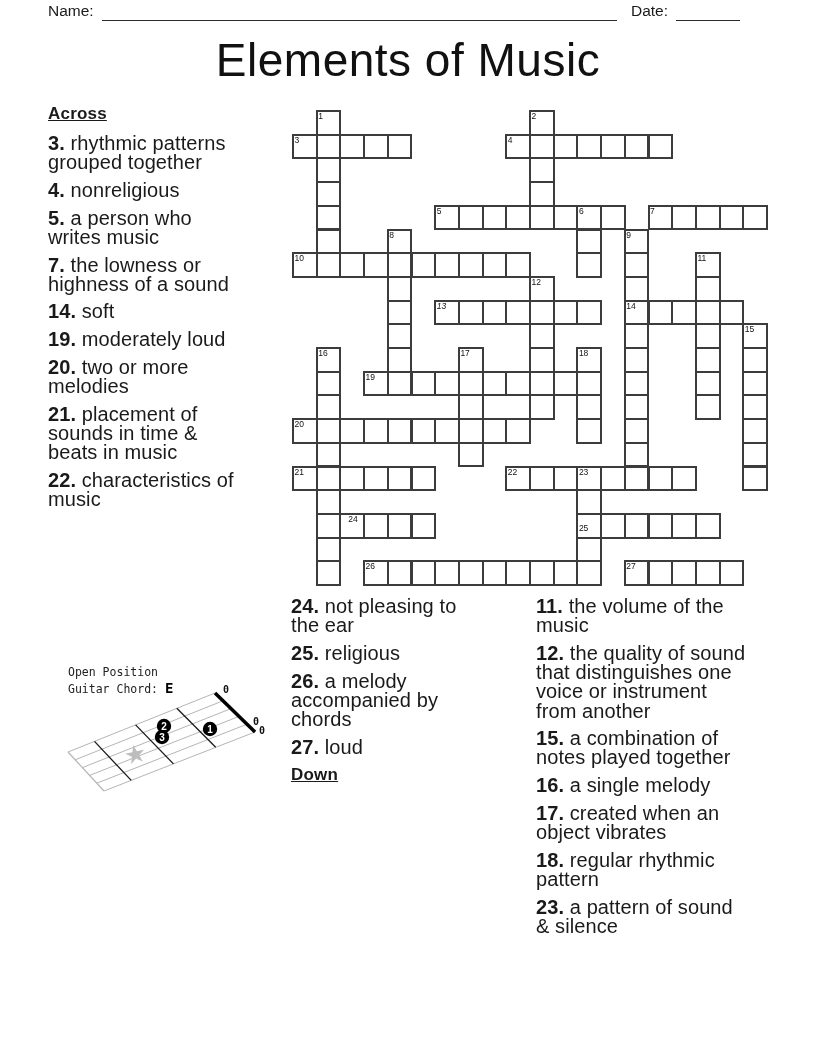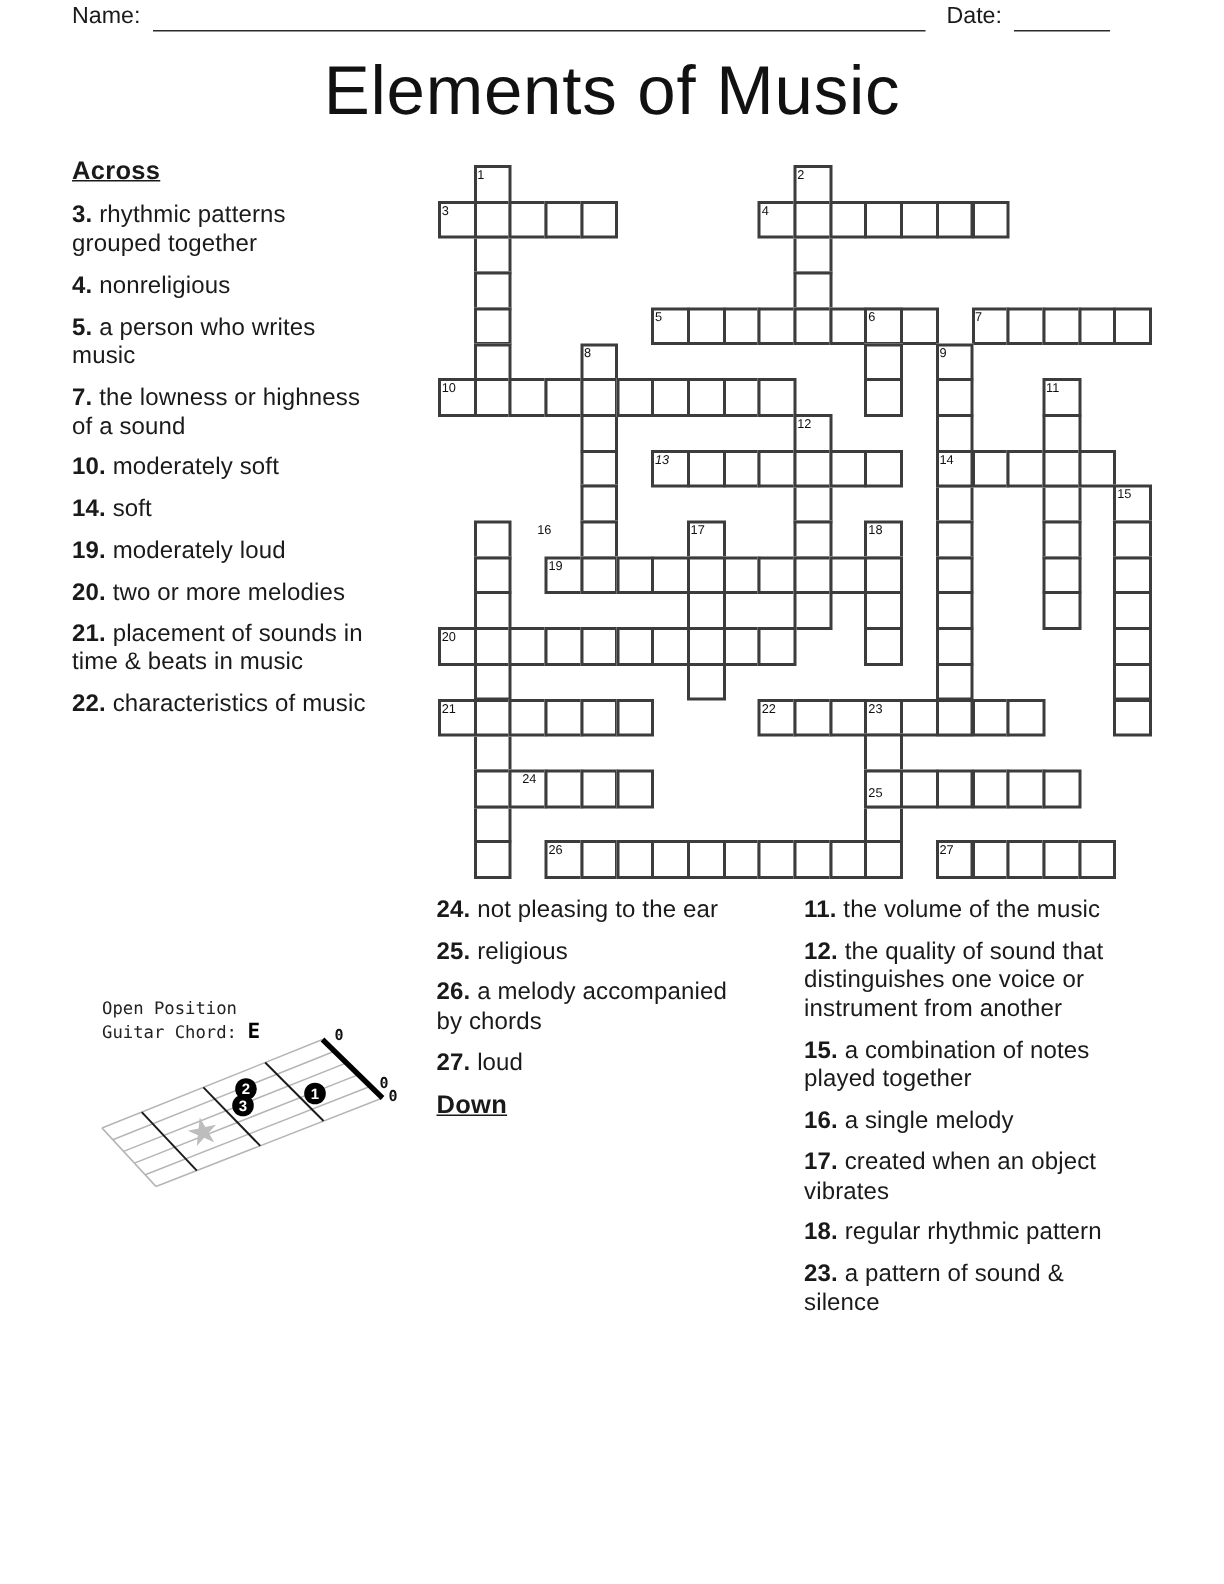--- a/index.html
+++ b/index.html
@@ -23,21 +23,21 @@
   }
   
   .clue-col{position:absolute;}
   #col-left{left:48px;top:104px;width:200px;}
   #col-mid{left:291px;top:597px;width:196px;}
   #col-right{left:536px;top:597px;width:215px;}
   .sec-head{
     font-size:17px;font-weight:bold;text-decoration:underline;
     margin:0 0 10px 0;letter-spacing:0.2px;
   }
-  .clue{font-size:16px;line-height:19.2px;margin:0 0 8.5px 0;letter-spacing:0.1px;}
+  .clue{font-size:20px;line-height:19.2px;margin:0 0 8.5px 0;letter-spacing:0.1px;}
   .clue .cnum{font-weight:bold;}
   
   #grid{position:absolute;left:292px;top:110px;width:500px;height:480px;}
   .gcell{
     position:absolute;width:25.7px;height:25.7px;box-sizing:border-box;
     border:2px solid #3c3c3c;background:#ffffff;
   }
   .gnum{
     position:absolute;font-size:8.5px;line-height:1;color:#111;z-index:3;
     font-family:"Liberation Sans",sans-serif;
@@ -60,21 +60,20 @@
 
 <div class="title">Elements of Music</div>
 
 <div class="clue-col" id="col-left">
   <div class="sec-head">Across</div>
   <div id="across-left-list">
       <p class="clue"><b class="cnum">3.</b> rhythmic patterns grouped together</p>
       <p class="clue"><b class="cnum">4.</b> nonreligious</p>
       <p class="clue"><b class="cnum">5.</b> a person who writes music</p>
       <p class="clue"><b class="cnum">7.</b> the lowness or highness of a sound</p>
-      <p class="clue"><b class="cnum">10.</b> moderately soft</p>
       <p class="clue"><b class="cnum">14.</b> soft</p>
       <p class="clue"><b class="cnum">19.</b> moderately loud</p>
       <p class="clue"><b class="cnum">20.</b> two or more melodies</p>
       <p class="clue"><b class="cnum">21.</b> placement of sounds in time &amp; beats in music</p>
       <p class="clue"><b class="cnum">22.</b> characteristics of music</p>
     </div>
 </div>
 
 <div id="grid">
     <div class="gcell" style="left: 23.7px; top: 0px;"></div>
@@ -269,21 +268,21 @@
     <div class="gnum" style="left: 286.9px; top: 96.8px;">6</div>
     <div class="gnum" style="left: 358px; top: 96.8px;">7</div>
     <div class="gnum" style="left: 97.3px; top: 120.5px;">8</div>
     <div class="gnum" style="left: 334.3px; top: 120.5px;">9</div>
     <div class="gnum" style="left: 2.5px; top: 144.2px;">10</div>
     <div class="gnum" style="left: 405.4px; top: 144.2px;">11</div>
     <div class="gnum" style="left: 239.5px; top: 167.9px;">12</div>
     <div class="gnum" style="left: 144.7px; top: 191.6px; font-style: italic;">13</div>
     <div class="gnum" style="left: 334.3px; top: 191.6px;">14</div>
     <div class="gnum" style="left: 452.8px; top: 215.3px;">15</div>
-    <div class="gnum" style="left: 26.2px; top: 239px; padding-left: 40px;">16</div>
+    <div class="gnum" style="left: 26.2px; top: 239px;">16</div>
     <div class="gnum" style="left: 168.4px; top: 239px;">17</div>
     <div class="gnum" style="left: 286.9px; top: 239px;">18</div>
     <div class="gnum" style="left: 73.6px; top: 262.7px;">19</div>
     <div class="gnum" style="left: 2.5px; top: 310.1px;">20</div>
     <div class="gnum" style="left: 2.5px; top: 357.5px;">21</div>
     <div class="gnum" style="left: 215.8px; top: 357.5px;">22</div>
     <div class="gnum" style="left: 286.9px; top: 357.5px;">23</div>
     <div class="gnum" style="left: 26.2px; top: 404.9px; margin-left: 30px;">24</div>
     <div class="gnum" style="left: 286.9px; top: 414px;">25</div>
     <div class="gnum" style="left: 73.6px; top: 452.3px;">26</div>

